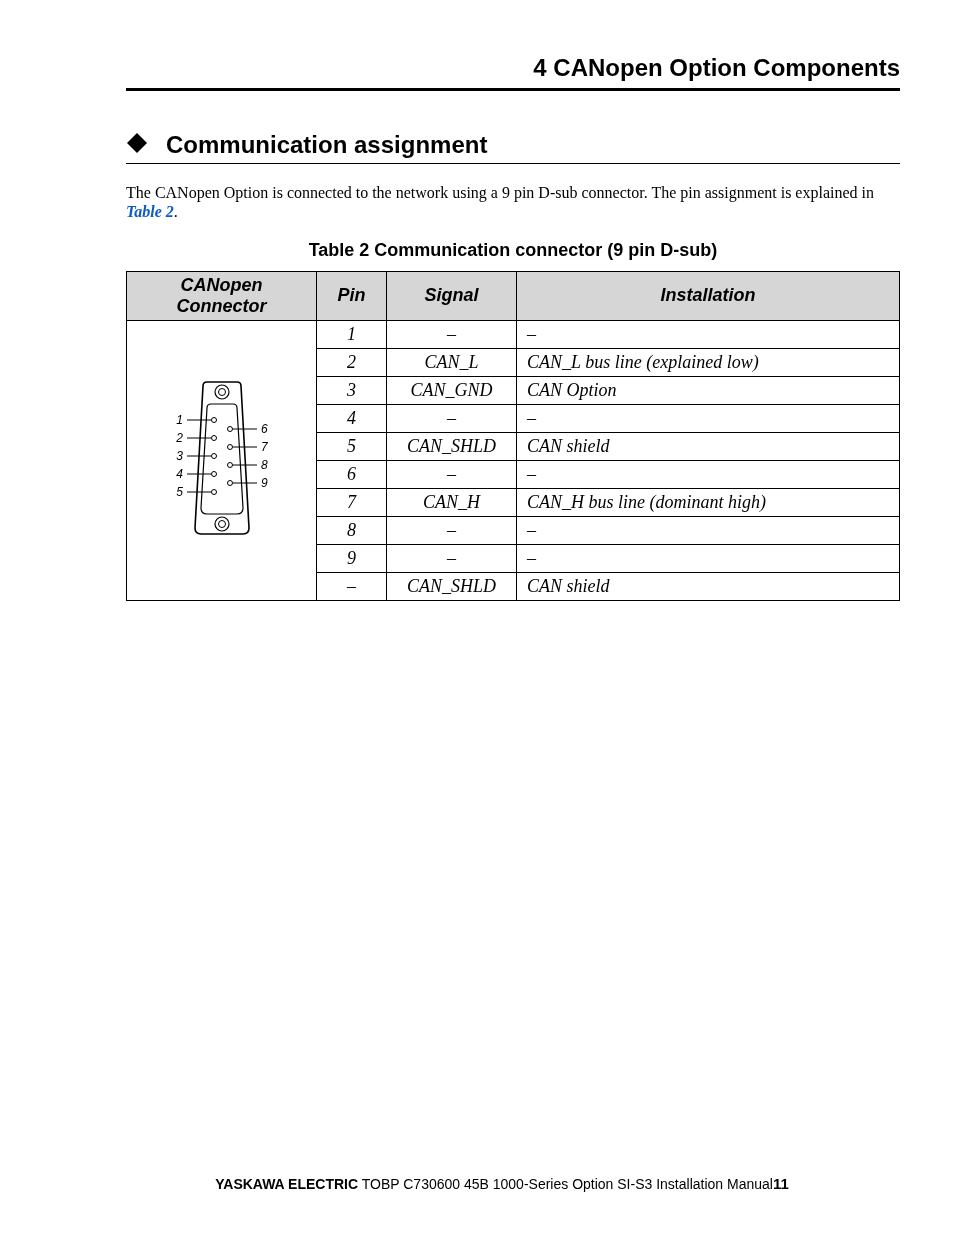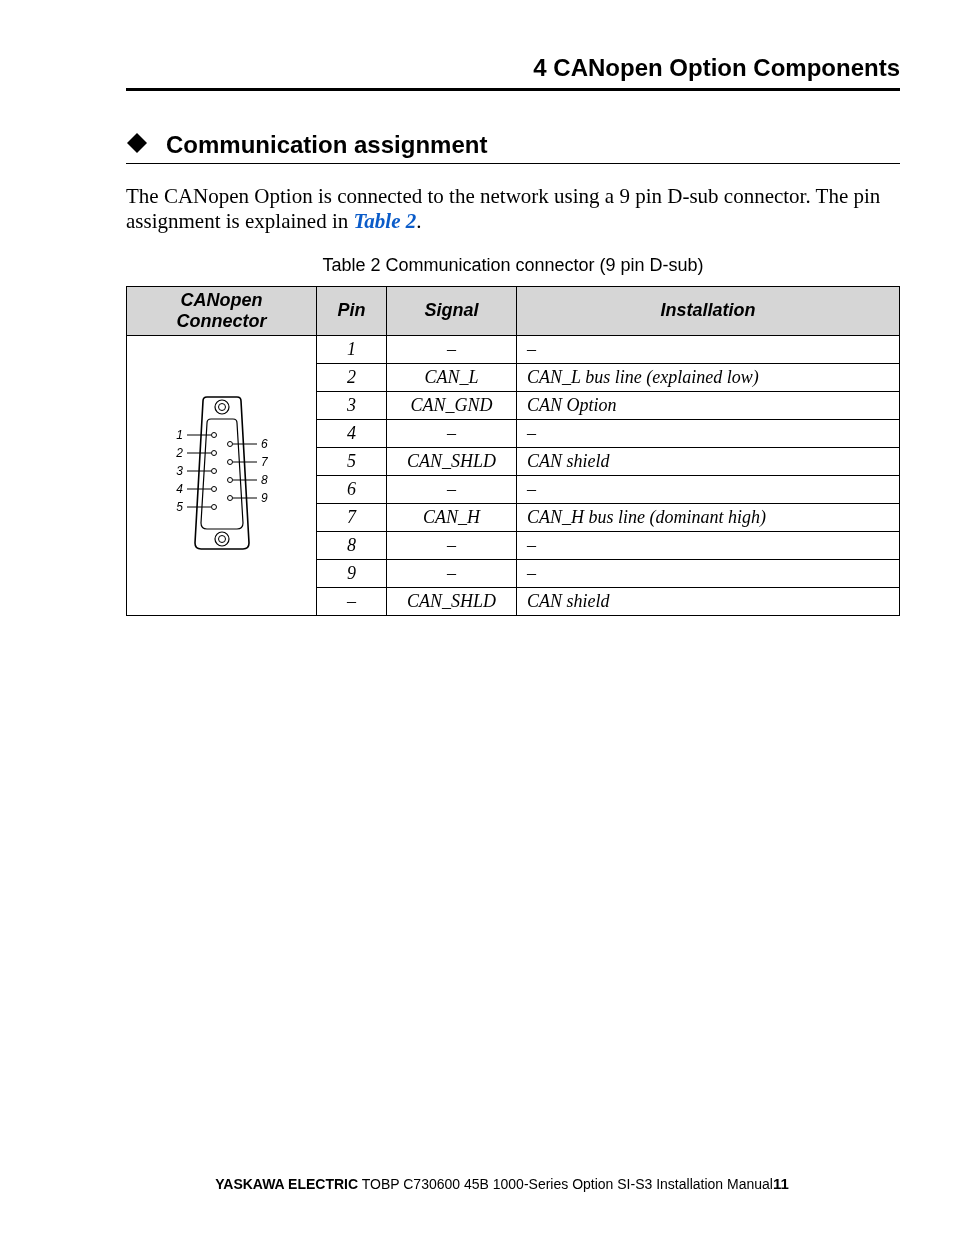--- a/index.html
+++ b/index.html
@@ -39,32 +39,32 @@
   .section-row .diamond {
     flex: 0 0 auto;
   }
   .section-title {
     font-family: Arial, Helvetica, sans-serif;
     font-weight: bold;
     font-size: 24px;
   }
   .body-para {
     margin-top: 20px;
-    font-size: 21px;
+    font-size: 16px;
     line-height: 1.18;
   }
   .xref {
     color: #0b5cc9;
     font-weight: bold;
     font-style: italic;
   }
   .table-caption {
     text-align: center;
     font-family: Arial, Helvetica, sans-serif;
-    font-weight: normal;
+    font-weight: bold;
     font-size: 18px;
     margin-top: 18px;
     margin-bottom: 10px;
   }
   table.pin-table {
     border-collapse: collapse;
     width: 100%;
     table-layout: fixed;
     font-style: italic;
   }

